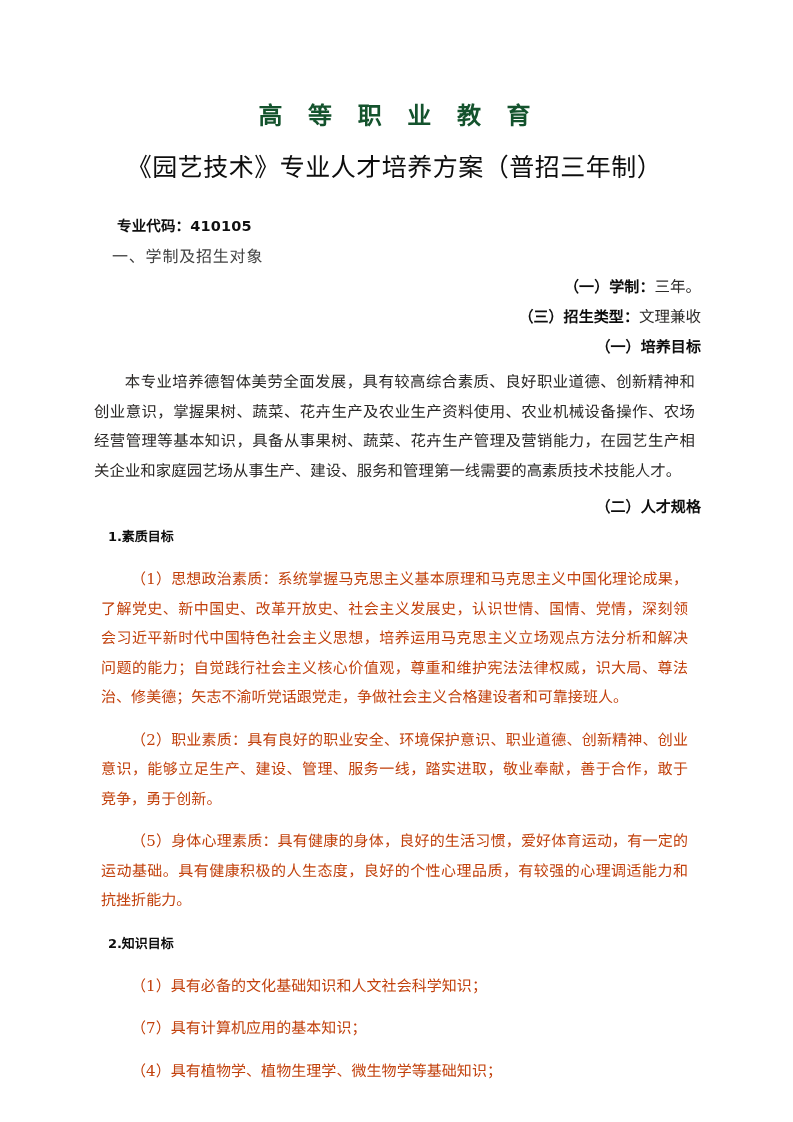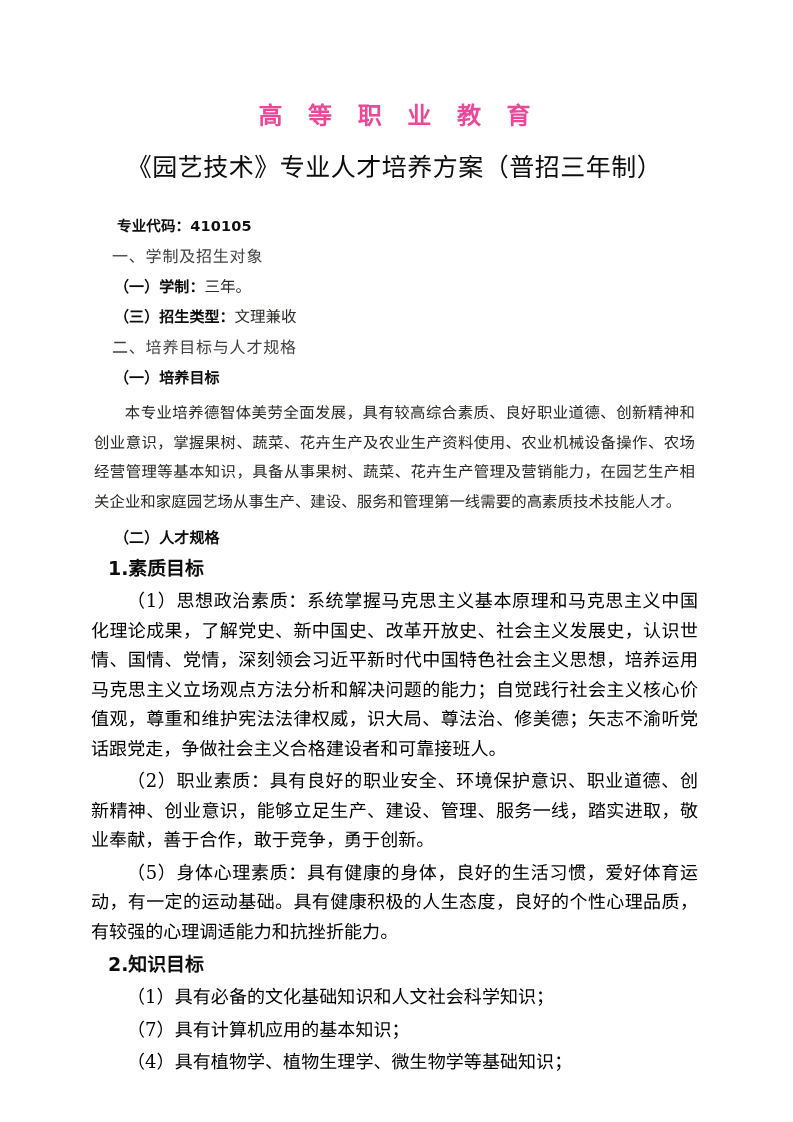--- a/index.html
+++ b/index.html
@@ -35,21 +35,21 @@
 
   
   .doc-title-1 {
     text-align: center;
     font-family: "DejaVu Sans", "Liberation Sans", sans-serif;
     font-weight: 700;
     font-size: 24px;
     line-height: 30px;
     letter-spacing: 0.36em;
     text-indent: 0.36em;
-    color: #ec4899;
+    color: #14532d;
     margin: 0;
     padding-top: 101px;
   }
 
   .doc-title-2 {
     text-align: center;
     font-family: "DejaVu Serif", "Liberation Serif", serif;
     font-weight: 400;
     font-size: 25px;
     line-height: 34px;
@@ -85,34 +85,35 @@
 
   .h2-sec {
     font-family: "DejaVu Sans", "Liberation Sans", sans-serif;
     font-weight: 700;
     font-size: 15px;
     line-height: 30px;
     color: #0d0d0d;
     margin: 0;
     padding-left: 26px;
     letter-spacing: 0.005em;
+    text-align: right;
   }
 
   .h2-sec .val {
     font-family: "DejaVu Serif", "Liberation Serif", serif;
     font-weight: 400;
     font-size: 15.5px;
     color: #2e2c2a;
     letter-spacing: 0;
   }
 
   .h3-sec {
     font-family: "DejaVu Sans", "Liberation Sans", sans-serif;
     font-weight: 700;
-    font-size: 19px;
+    font-size: 13px;
     line-height: 30px;
     color: #0d0d0d;
     margin: 0;
     padding-left: 20px;
     letter-spacing: -0.005em;
   }
 
   
   .para {
     font-family: "DejaVu Serif", "Liberation Serif", serif;
@@ -121,24 +122,24 @@
     color: #2b2927;
     margin: 6px;
     text-align: justify;
     text-justify: inter-ideograph;
     text-indent: 2em;
     letter-spacing: 0.004em;
   }
 
   .list-item {
     font-family: "DejaVu Serif", "Liberation Serif", serif;
-    font-size: 18px;
+    font-size: 15px;
     line-height: 29.5px;
-    color: #000000;
-    margin: 3px;
+    color: #c2410c;
+    margin: 13px;
     text-align: justify;
     text-justify: inter-ideograph;
     text-indent: 2em;
     letter-spacing: 0.004em;
   }
 </style>
 </head>
 <body>
 
 <div class="page">
@@ -154,21 +155,20 @@
 
     <p class="h2-sec">
       <span>（一）学制：</span><span class="val">三年。</span>
     </p>
 
 
     <p class="h2-sec">
       <span>（三）招生类型：</span><span class="val">文理兼收</span>
     </p>
 
-    <h3 class="h1-sec">二、培养目标与人才规格</h3>
 
     <h4 class="h2-sec">（一）培养目标</h4>
 
     <p class="para">本专业培养德智体美劳全面发展，具有较高综合素质、良好职业道德、创新精神和创业意识，掌握果树、蔬菜、花卉生产及农业生产资料使用、农业机械设备操作、农场经营管理等基本知识，具备从事果树、蔬菜、花卉生产管理及营销能力，在园艺生产相关企业和家庭园艺场从事生产、建设、服务和管理第一线需要的高素质技术技能人才。</p>
 
     <h4 class="h2-sec">（二）人才规格</h4>
 
     <h5 class="h3-sec">1.素质目标</h5>
 
     <p class="list-item">（1）思想政治素质：系统掌握马克思主义基本原理和马克思主义中国化理论成果，了解党史、新中国史、改革开放史、社会主义发展史，认识世情、国情、党情，深刻领会习近平新时代中国特色社会主义思想，培养运用马克思主义立场观点方法分析和解决问题的能力；自觉践行社会主义核心价值观，尊重和维护宪法法律权威，识大局、尊法治、修美德；矢志不渝听党话跟党走，争做社会主义合格建设者和可靠接班人。</p>

